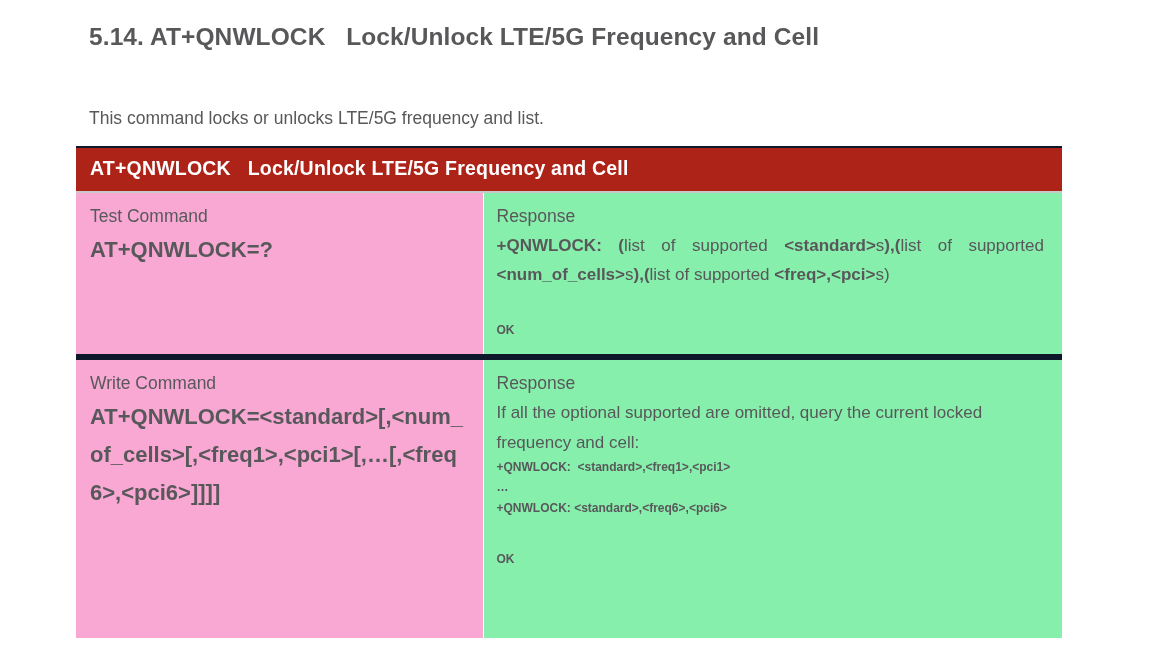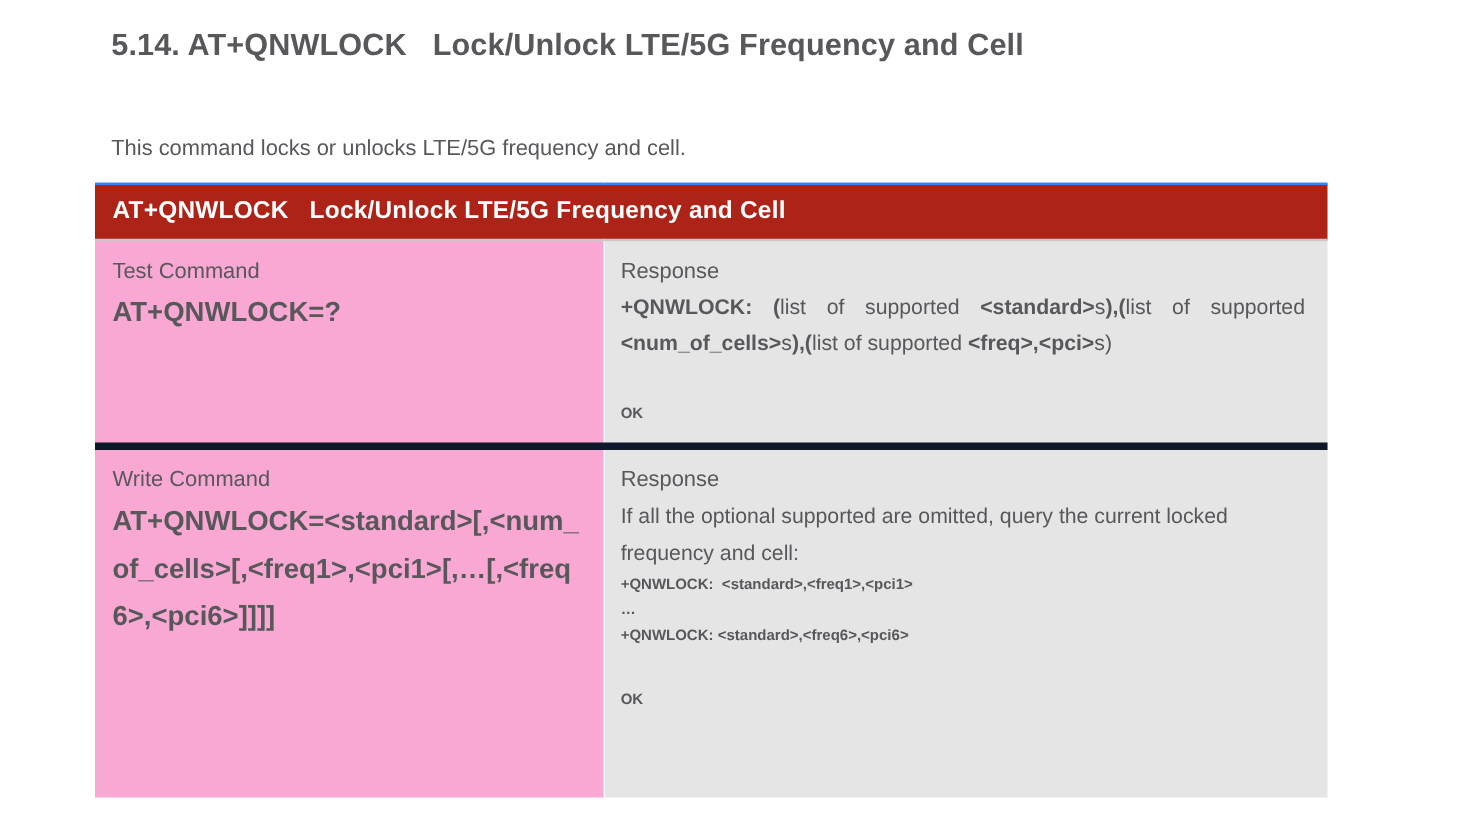--- a/index.html
+++ b/index.html
@@ -51,42 +51,42 @@
   .cmd-table {
     position: absolute;
     left: 76px;
     top: 146px;
     width: 986px;
     border-collapse: collapse;
     table-layout: fixed;
   }
   .cmd-table .hdr-row > td {
     background: #ae2318;
-    border-top: 2px solid #3b82f6;
+    border-top: 2px solid #0f172a;
     border-bottom: 2px solid #c9c9c9;
     padding: 9px 14px 11px 14px;
   }
   .hdr-text {
     font-size: 19.5px;
     font-weight: bold;
     color: #ffffff;
     white-space: pre;
     letter-spacing: 0.2px;
   }
 
   .cmd-table td.col-left {
     width: 407px;
     background: #f9a8d4;
     vertical-align: top;
     padding: 8px 14px 14px 14px;
     border-right: 1px solid #ffffff;
   }
   .cmd-table td.col-right {
     width: 579px;
-    background: #e5e5e5;
+    background: #86efac;
     vertical-align: top;
     padding: 8px 18px 14px 13px;
   }
   .cmd-table tr.body-row.second > td {
     border-top: 6px solid #0f172a;
   }
 
   .cell-label {
     font-size: 17.5px;
     line-height: 1.72;
@@ -127,21 +127,21 @@
   .row1-left-pad { height: 64px; }
   .row2-left-pad { height: 112px; }
 </style>
 </head>
 <body>
 
 <div class="page">
 
   <div class="doc-heading">5.14. AT+QNWLOCK   Lock/Unlock LTE/5G Frequency and Cell</div>
 
-  <div class="doc-intro">This command locks or unlocks LTE/5G frequency and cell.</div>
+  <div class="doc-intro">This command locks or unlocks LTE/5G frequency and list.</div>
 
   <table class="cmd-table">
     <colgroup>
       <col style="width:407px">
       <col style="width:579px">
     </colgroup>
     <tbody>
       <tr class="hdr-row">
         <td colspan="2">
           <div class="hdr-text">AT+QNWLOCK   Lock/Unlock LTE/5G Frequency and Cell</div>

